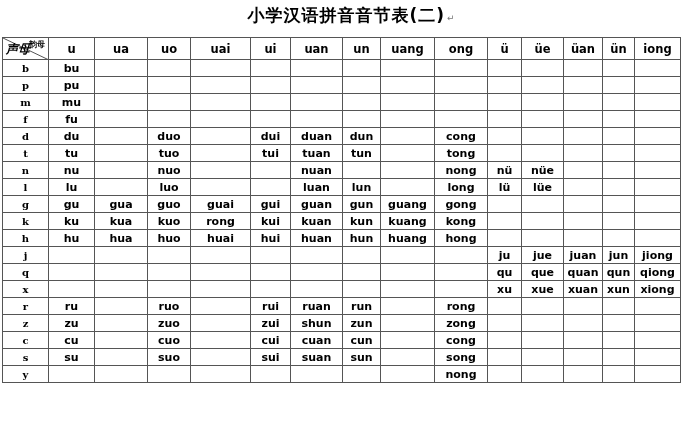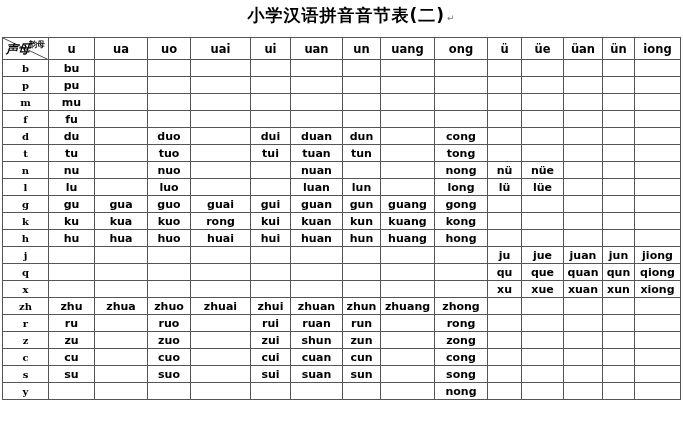--- a/index.html
+++ b/index.html
@@ -310,37 +310,20 @@
         <td class="syl"></td>
         <td class="syl"></td>
         <td class="syl"></td>
         <td class="syl">xu</td>
         <td class="syl">xue</td>
         <td class="syl">xuan</td>
         <td class="syl">xun</td>
         <td class="syl">xiong</td>
       </tr>
       <tr>
-        <td class="init">zh</td>
-        <td class="syl">zhu</td>
-        <td class="syl">zhua</td>
-        <td class="syl">zhuo</td>
-        <td class="syl">zhuai</td>
-        <td class="syl">zhui</td>
-        <td class="syl">zhuan</td>
-        <td class="syl">zhun</td>
-        <td class="syl">zhuang</td>
-        <td class="syl">zhong</td>
-        <td class="syl"></td>
-        <td class="syl"></td>
-        <td class="syl"></td>
-        <td class="syl"></td>
-        <td class="syl"></td>
-      </tr>
-      <tr>
         <td class="init">r</td>
         <td class="syl">ru</td>
         <td class="syl"></td>
         <td class="syl">ruo</td>
         <td class="syl"></td>
         <td class="syl">rui</td>
         <td class="syl">ruan</td>
         <td class="syl">run</td>
         <td class="syl"></td>
         <td class="syl">rong</td>

